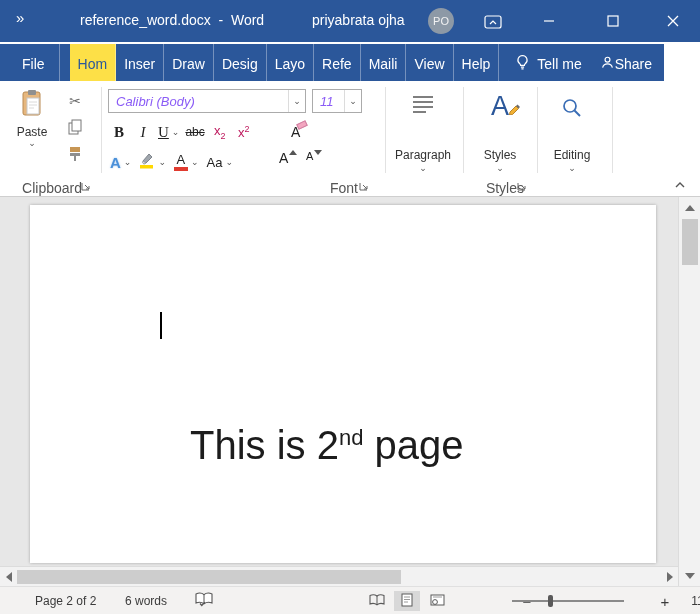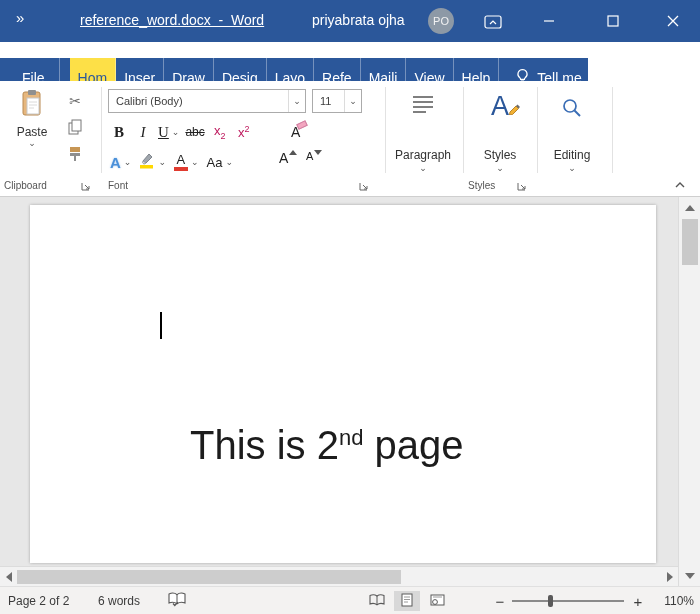--- a/index.html
+++ b/index.html
@@ -3,30 +3,30 @@
 <meta charset="utf-8">
 <style>
   * { margin:0; padding:0; box-sizing:border-box; }
   html,body { width:700px; height:614px; overflow:hidden; }
   body { font-family:"Liberation Sans","DejaVu Sans",sans-serif; background:#fff; }
   .app { position:relative; width:700px; height:614px; overflow:hidden; background:#fff; }
 
   
   .titlebar { position:absolute; top:0; left:0; width:700px; height:42px; background:#2b579a; color:#fff; }
   .qa-chevrons { position:absolute; left:16px; top:9px; font-size:15px; letter-spacing:-2px; cursor:default; }
-  .win-title { position:absolute; left:80px; top:12px; font-size:14px; white-space:pre;text-decoration:underline; }
+  .win-title { position:absolute; left:80px; top:12px; font-size:14px; white-space:pre; }
   .account-name { position:absolute; left:312px; top:12px; font-size:14px; }
   .avatar { position:absolute; left:428px; top:8px; width:26px; height:26px; border-radius:50%;
             background:#8d99a6; color:#f2f2f2; font-size:11px; display:flex; align-items:center; justify-content:center; }
   .ribbon-opts { position:absolute; left:478px; top:13px; width:30px; height:18px; display:flex; align-items:center; justify-content:center; }
   .win-btn { position:absolute; top:0; width:46px; height:42px; display:flex; align-items:center; justify-content:center; }
   .win-min { left:526px; } .win-max { left:590px; } .win-close { left:650px; }
 
   
-  .tabrow { position:absolute; top:58px; left:0; width:588px; height:39px; background:#2b579a; display:flex; align-items:stretch; color:#fff; font-size:14px; }
+  .tabrow { position:absolute; top:44px; left:0; width:664px; height:39px; background:#2b579a; display:flex; align-items:stretch; color:#fff; font-size:14px; }
   .tab { display:flex; align-items:center; padding:0 8px; border-right:1px solid rgba(255,255,255,.35); white-space:nowrap; }
   .tab.file { padding:0 14px; margin-left:8px; margin-right:10px; border-right:1px solid rgba(255,255,255,.35); }
   .tab.active { background:#fde047; color:#2b579a; }
   .tellme { display:flex; align-items:center; gap:7px; margin-left:10px; padding:0 6px; white-space:nowrap; }
   .share { display:flex; align-items:center; margin-left:auto; margin-right:12px; white-space:nowrap; }
 
   
   .ribbon { position:absolute; top:81px; left:0; width:700px; height:116px; background:#fff; border-bottom:1px solid #cfcfcf; font-size:13px; color:#333; }
   .vsep { position:absolute; top:6px; height:86px; width:1px; background:#e2e2e2; }
 
@@ -34,21 +34,21 @@
   .paste-btn .lbl { margin-top:5px; font-size:12px; color:#333; }
   .chev { font-size:9px; line-height:1; color:#555; }
 
   .cutcol { position:absolute; left:60px; top:10px; display:flex; flex-direction:column; gap:7px; }
   .smallbtn { width:30px; height:20px; display:flex; align-items:center; justify-content:center; }
   .scissors { font-size:14px; color:#666; }
 
   .combo { position:absolute; height:24px; border:1px solid #ababab; background:#fff; display:flex; align-items:stretch; }
   .combo-name { left:108px; top:8px; width:198px; }
   .combo-size { left:312px; top:8px; width:50px; }
-  .combo .val { flex:1; display:flex; align-items:center; padding:0 7px; font-size:11px; color:#404040; overflow:hidden; white-space:nowrap; }
+  .combo .val { flex:1; display:flex; align-items:center; padding:0 7px; font-size:13px; color:#8b5cf6; overflow:hidden; white-space:nowrap;font-style:italic; }
   .combo .dd { width:17px; display:flex; align-items:center; justify-content:center; border-left:1px solid #dcdcdc; color:#555; font-size:9px; }
 
   .fontrow { position:absolute; left:108px; display:flex; align-items:center; height:26px; }
   .row2 { top:38px; gap:2px; }
   .row3 { top:68px; gap:4px; }
   .rbtn { min-width:22px; height:24px; display:flex; align-items:center; justify-content:center; padding:0 2px; position:relative; }
   .bold-b { font-family:"Liberation Serif",serif; font-weight:bold; font-size:15px; color:#222; }
   .ital-i { font-family:"Liberation Serif",serif; font-style:italic; font-size:15px; color:#222; }
   .und-u  { font-family:"Liberation Serif",serif; font-size:15px; text-decoration:underline; color:#222; }
   .strike { font-size:12px; text-decoration:line-through; color:#222; }
@@ -69,21 +69,21 @@
   .growfont-spacer { margin-left:38px; }
 
   .biggroup { position:absolute; top:4px; height:88px; display:flex; flex-direction:column; align-items:center; padding-top:8px; font-size:12px; color:#333; }
   .bg-paragraph { left:390px; width:66px; }
   .bg-styles { left:468px; width:64px; }
   .bg-editing { left:540px; width:64px; }
   .biggroup .lbl { margin-top:auto; margin-bottom:2px; }
   .styles-a { font-size:27px; color:#2b579a; line-height:1; position:relative; }
   .pencil { position:absolute; right:-12px; bottom:0; }
 
-  .grp-label { position:absolute; top:99px; font-size:10px; color:#555; text-align:left; }
+  .grp-label { position:absolute; top:99px; font-size:14px; color:#555; text-align:right; }
   .gl-clip { left:4px; width:78px; }
   .gl-font { left:108px; width:250px; }
   .gl-styles { left:468px; width:56px; }
   .launcher { position:absolute; top:99px; width:12px; height:12px; display:flex; align-items:center; justify-content:center; }
   .ln-clip { left:80px; } .ln-font { left:358px; } .ln-styles { left:516px; }
   .collapse-ribbon { position:absolute; left:672px; top:98px; width:16px; height:12px; display:flex; align-items:center; justify-content:center; }
 
   
   .doc-area { position:absolute; top:197px; left:0; width:678px; height:369px; background:#e7e7e7; overflow:hidden; }
   .page { position:absolute; left:30px; top:8px; width:626px; height:358px; background:#fff; box-shadow:0 0 3px rgba(0,0,0,.28); }
@@ -100,21 +100,21 @@
   .tri-s { width:0; height:0; border-left:5px solid transparent; border-right:5px solid transparent; border-top:6px solid #6d6d6d; }
   .tri-w { width:0; height:0; border-top:5px solid transparent; border-bottom:5px solid transparent; border-right:6px solid #6d6d6d; }
   .tri-e { width:0; height:0; border-top:5px solid transparent; border-bottom:5px solid transparent; border-left:6px solid #6d6d6d; }
   .hscroll { position:absolute; left:0; top:566px; width:678px; height:20px; background:#f2f2f2; border-top:1px solid #dcdcdc; }
   .hscroll .arrow { position:absolute; top:0; width:17px; height:20px; display:flex; align-items:center; justify-content:center; }
   .h-left { left:0; } .h-right { right:0; }
   .h-thumb { position:absolute; left:17px; top:3px; width:384px; height:14px; background:#cdcdcd; }
 
   
   .statusbar { position:absolute; top:586px; left:0; width:700px; height:28px; background:#f3f2f1; border-top:1px solid #e0e0e0; font-size:12px; color:#3b3b3b; }
-  .sb-item { position:absolute; top:0; height:28px; display:flex; align-items:center; }
+  .sb-item { position:absolute; top:0; height:28px; display:flex; align-items:center;margin-left:27px; }
   .sb-page { left:8px; } .sb-words { left:98px; } .sb-proof { left:168px; }
   .view-btn { position:absolute; top:4px; width:26px; height:20px; display:flex; align-items:center; justify-content:center; }
   .vb-read { left:364px; } .vb-print { left:394px; background:#d8d8d8; } .vb-web { left:424px; }
   .zoom-out { left:492px; width:16px; justify-content:center; font-size:15px; }
   .zoom-track { position:absolute; left:512px; top:13px; width:112px; height:2px; background:#8a8a8a; }
   .zoom-thumb { position:absolute; left:36px; top:-5px; width:5px; height:12px; background:#5a5a5a; border-radius:2px; }
   .zoom-in { left:630px; width:16px; justify-content:center; font-size:15px; }
   .zoom-level { left:648px; width:46px; justify-content:flex-end; }
 </style>
 </head>

